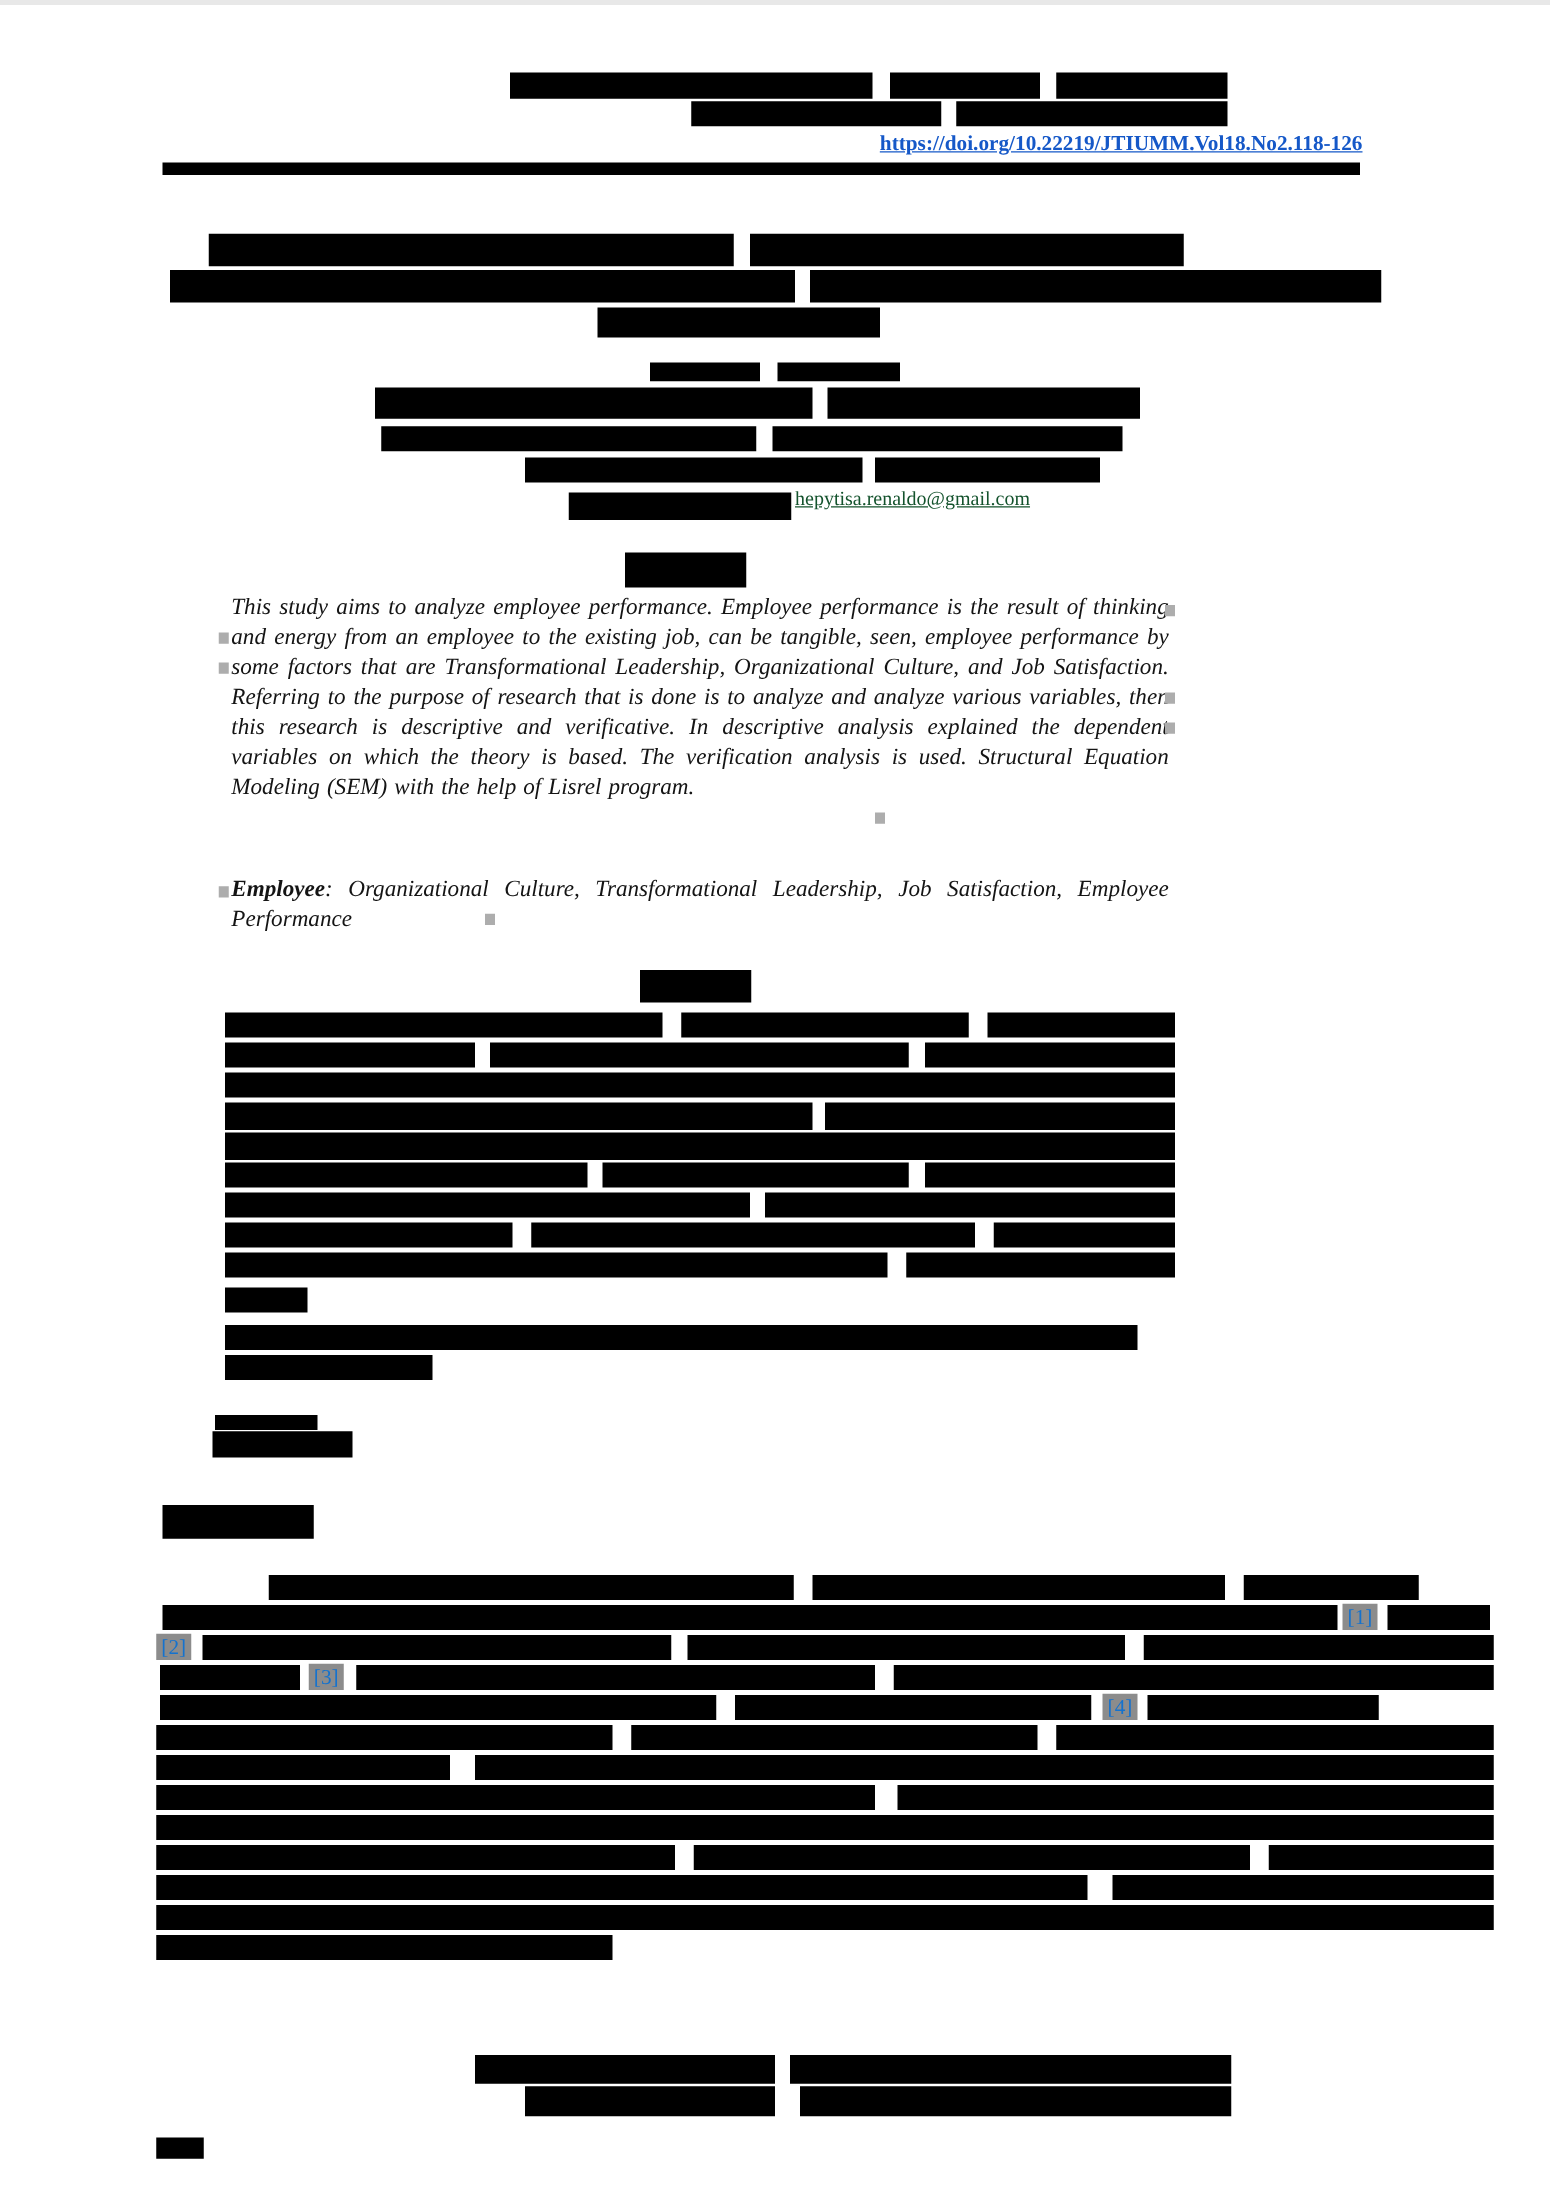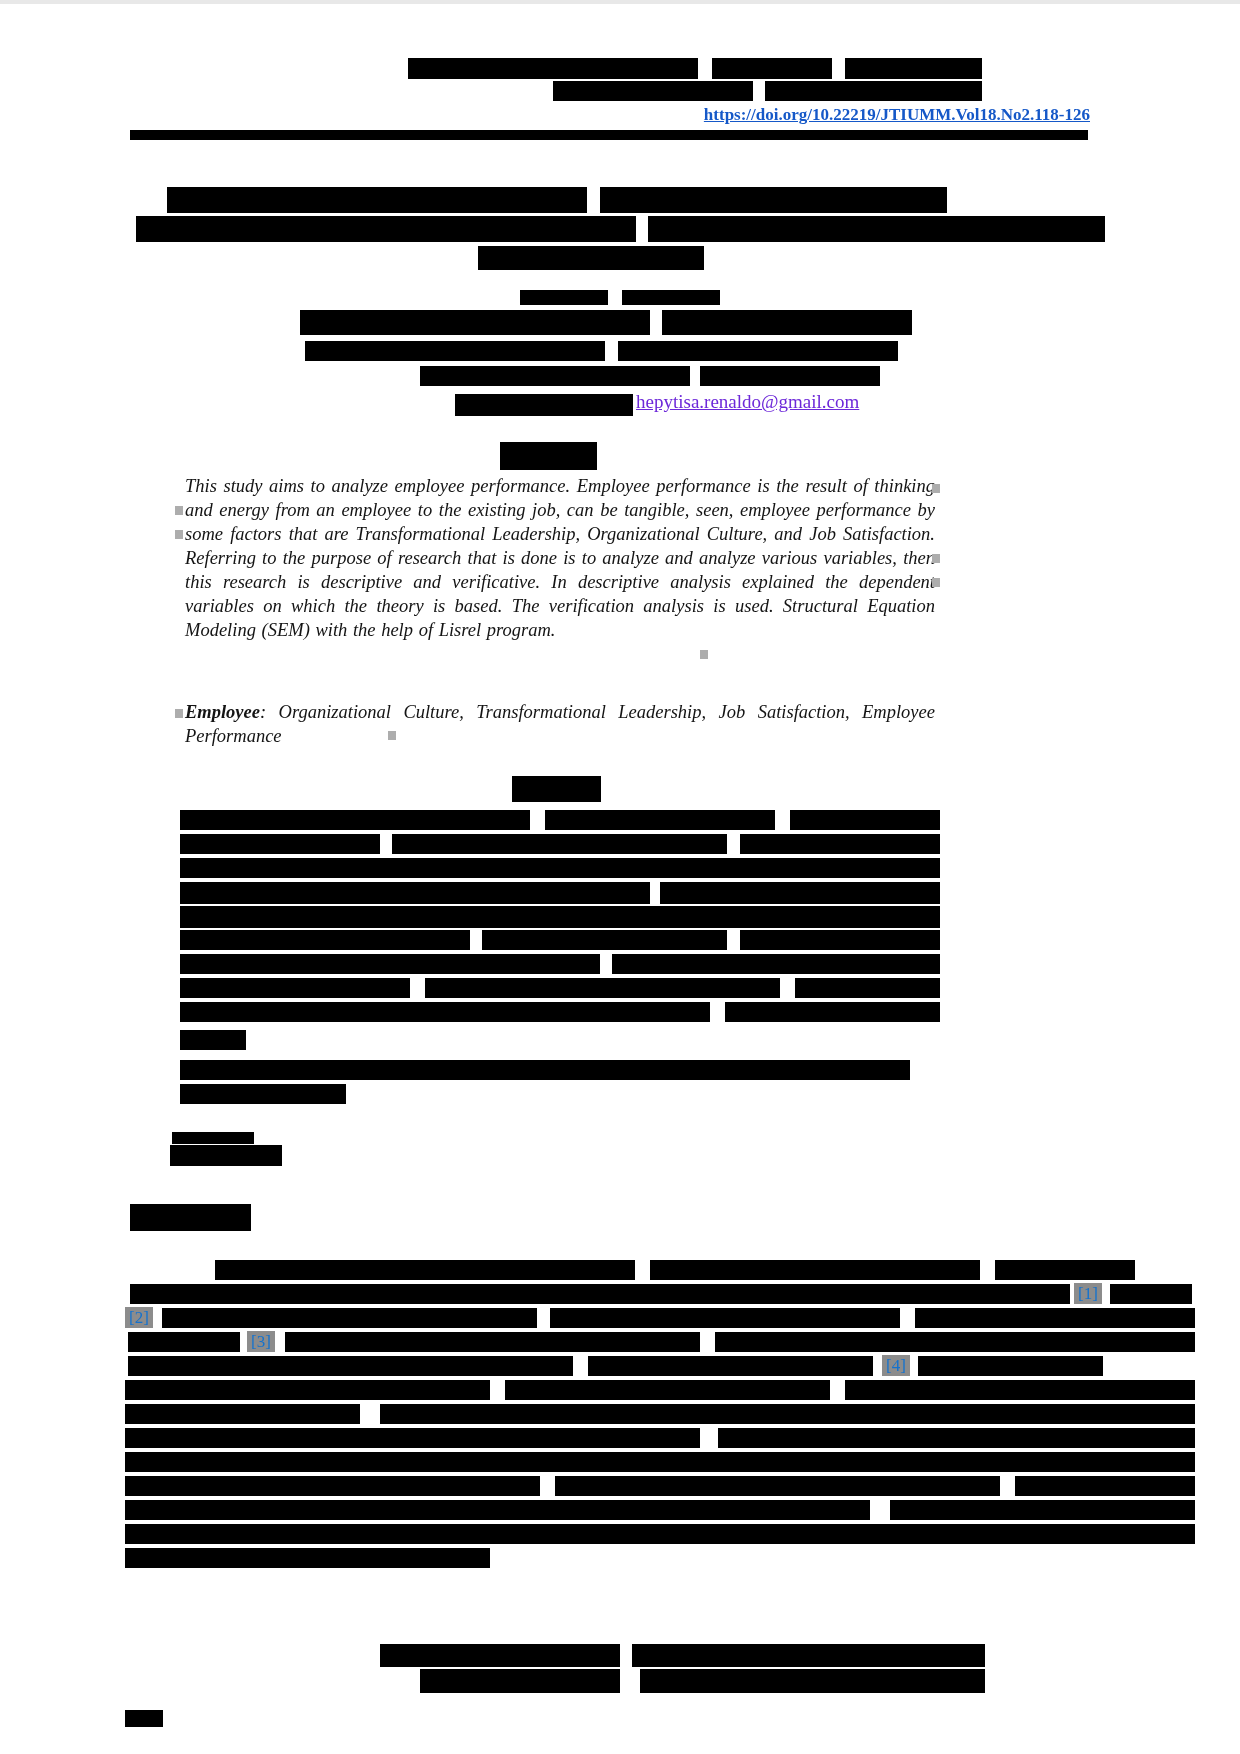--- a/index.html
+++ b/index.html
@@ -13,21 +13,21 @@
   }
   .redact{position:absolute;background:#000;}
   .remnant{position:absolute;background:#adadad;}
   a.doi{
     position:absolute;top:101px;right:150px;
     font-size:17px;font-weight:bold;color:#1558c8;
     text-decoration:underline;white-space:nowrap;
   }
   a.email{
     position:absolute;top:387px;left:636px;
-    font-size:19px;color:#6d28d9;
+    font-size:16px;color:#14532d;
     text-decoration:underline;white-space:nowrap;
   }
   .abstract{
     position:absolute;left:185px;top:470px;width:750px;
     font-style:italic;font-size:18.5px;line-height:24px;
     color:#141414;text-align:justify;margin:0;
     word-spacing:1px;
   }
   .keywords{
     position:absolute;left:185px;top:696px;width:750px;

